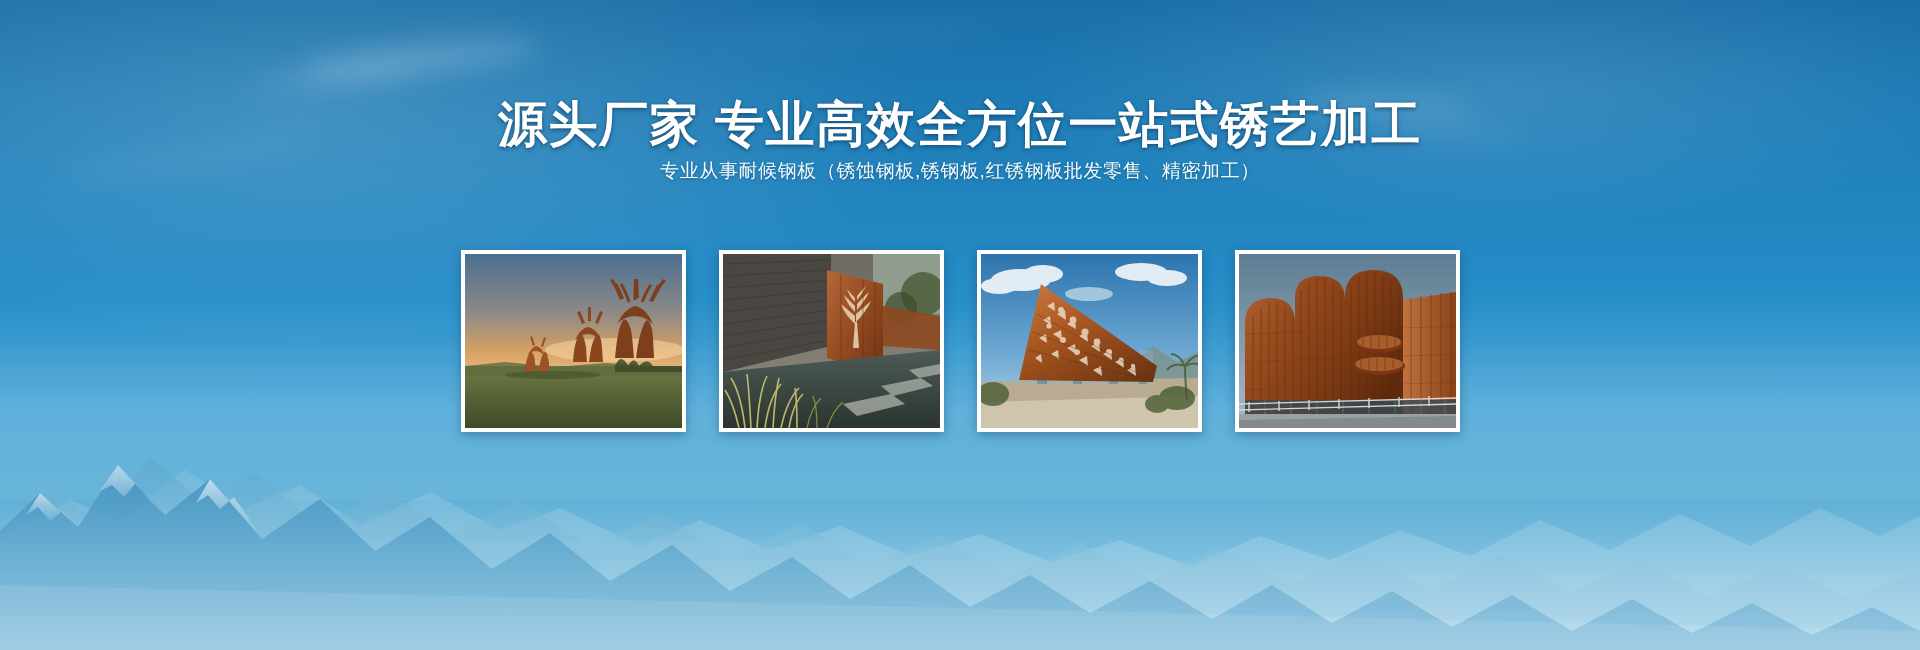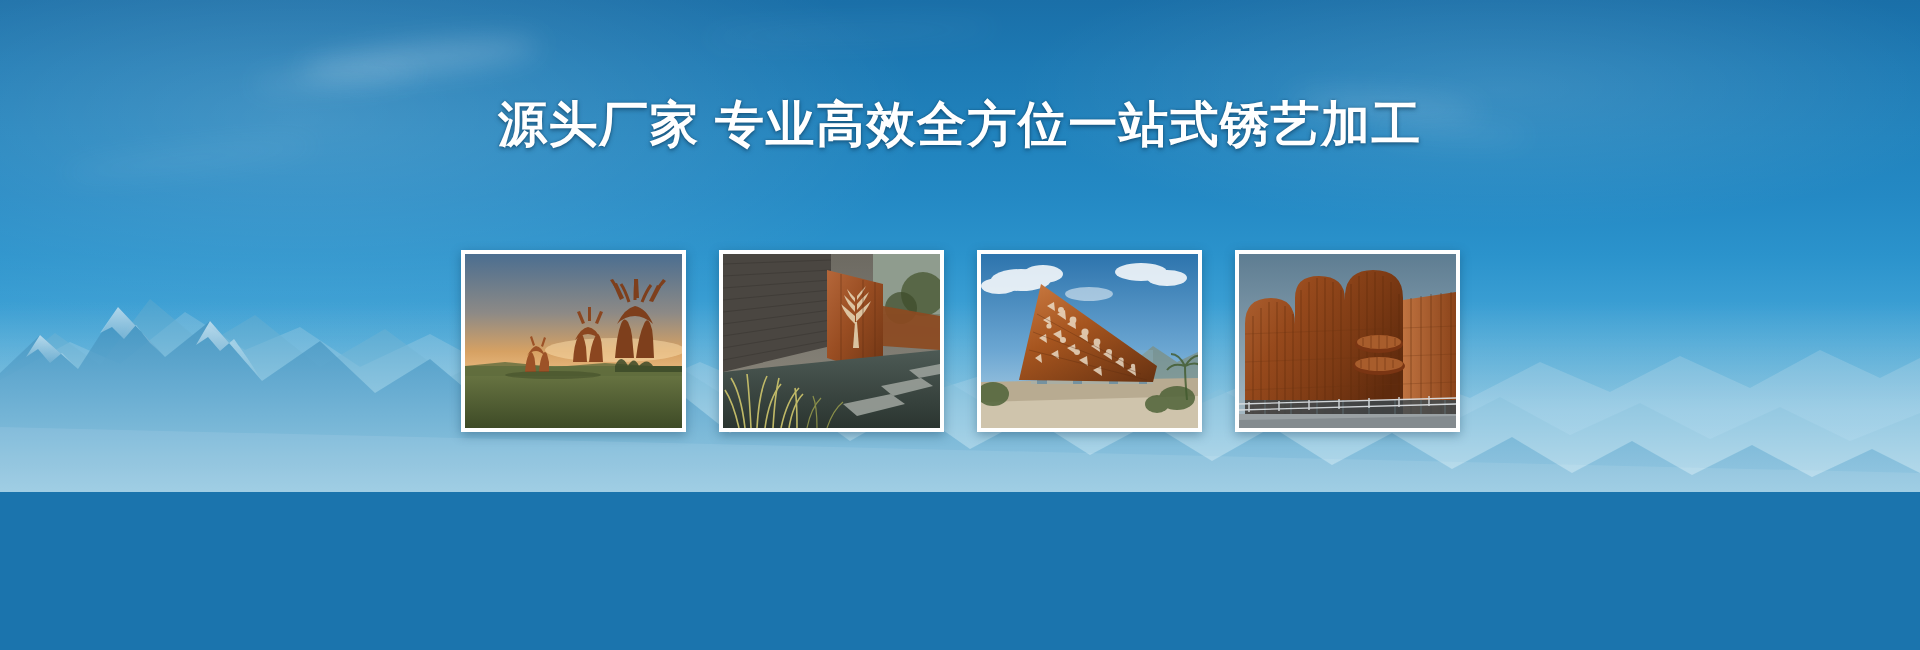--- a/index.html
+++ b/index.html
@@ -1,21 +1,21 @@
 <!DOCTYPE html>
 <html><head>
 <meta charset="utf-8">
 <title>Banner</title>
 <style>
   * { margin:0; padding:0; box-sizing:border-box; }
   html,body { width:1920px; height:650px; overflow:hidden; background:#1b74ad; }
   body { font-family:"Liberation Sans","DejaVu Sans",sans-serif; }
 
   #banner {
-    position:relative; width:1920px; height:492px; overflow:hidden;
+    position:relative; width:1920px; height:650px; overflow:hidden;
     background:
       radial-gradient(ellipse 900px 320px at 300px 120px, rgba(255,255,255,0.16) 0%, rgba(255,255,255,0) 70%),
       radial-gradient(ellipse 700px 200px at 1500px 90px, rgba(255,255,255,0.12) 0%, rgba(255,255,255,0) 70%),
       linear-gradient(180deg,
         #1a6fa8 0%,
         #1d7ab4 14%,
         #2183bd 28%,
         #2489c4 40%,
         #2b93cc 52%,
         #3a9ed3 62%,
@@ -143,20 +143,21 @@
       </defs>
       <path fill="url(#gnear)" d="M0,215 L0,96 L40,58 L78,92 L118,30 L165,80 L210,44 L262,104 L320,64 L375,116 L430,82 L492,134 L550,98 L610,146 L672,110 L730,156 L792,122 L850,164 L910,130 L970,172 L1030,140 L1090,178 L1150,146 L1212,184 L1272,150 L1332,188 L1392,156 L1452,192 L1512,160 L1572,196 L1632,164 L1692,198 L1752,168 L1812,200 L1872,172 L1920,196 L1920,215 Z"></path>
       <path fill="url(#gsnow)" d="M118,30 L100,56 L112,50 L124,62 L136,48 L150,66 L165,80 Z"></path>
       <path fill="url(#gsnow)" d="M210,44 L196,68 L208,60 L220,74 L234,62 L248,82 L262,104 Z"></path>
       <path fill="url(#gsnow)" d="M40,58 L26,80 L38,72 L50,86 L62,76 L70,84 L78,92 Z"></path>
       <path fill="rgba(255,255,255,0.10)" d="M0,215 L0,150 L1920,196 L1920,215 Z"></path>
     </svg>
   </div>
 
   <div class="headline">源头厂家 专业高效全方位一站式锈艺加工</div>
+  <div class="subhead">专业从事耐候钢板（锈蚀钢板,锈钢板,红锈钢板批发零售、精密加工）</div>
 
   <div class="gallery">
 
     <div class="card">
       <div class="photo">
         <svg viewBox="0 0 217 174" preserveAspectRatio="none">
           <defs>
             <linearGradient id="p1sky" x1="0" y1="0" x2="0" y2="1">
               <stop offset="0%" stop-color="#4b6e90"></stop>
               <stop offset="34%" stop-color="#8d8a86"></stop>

